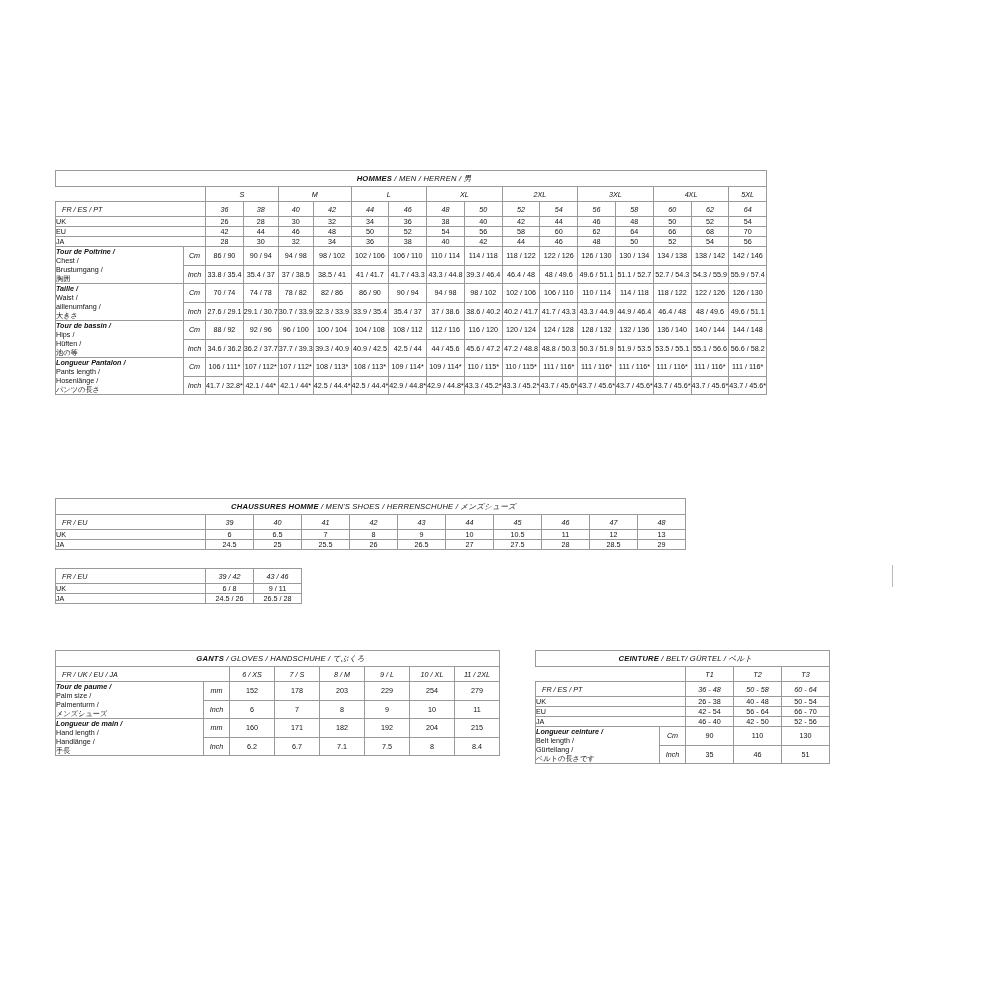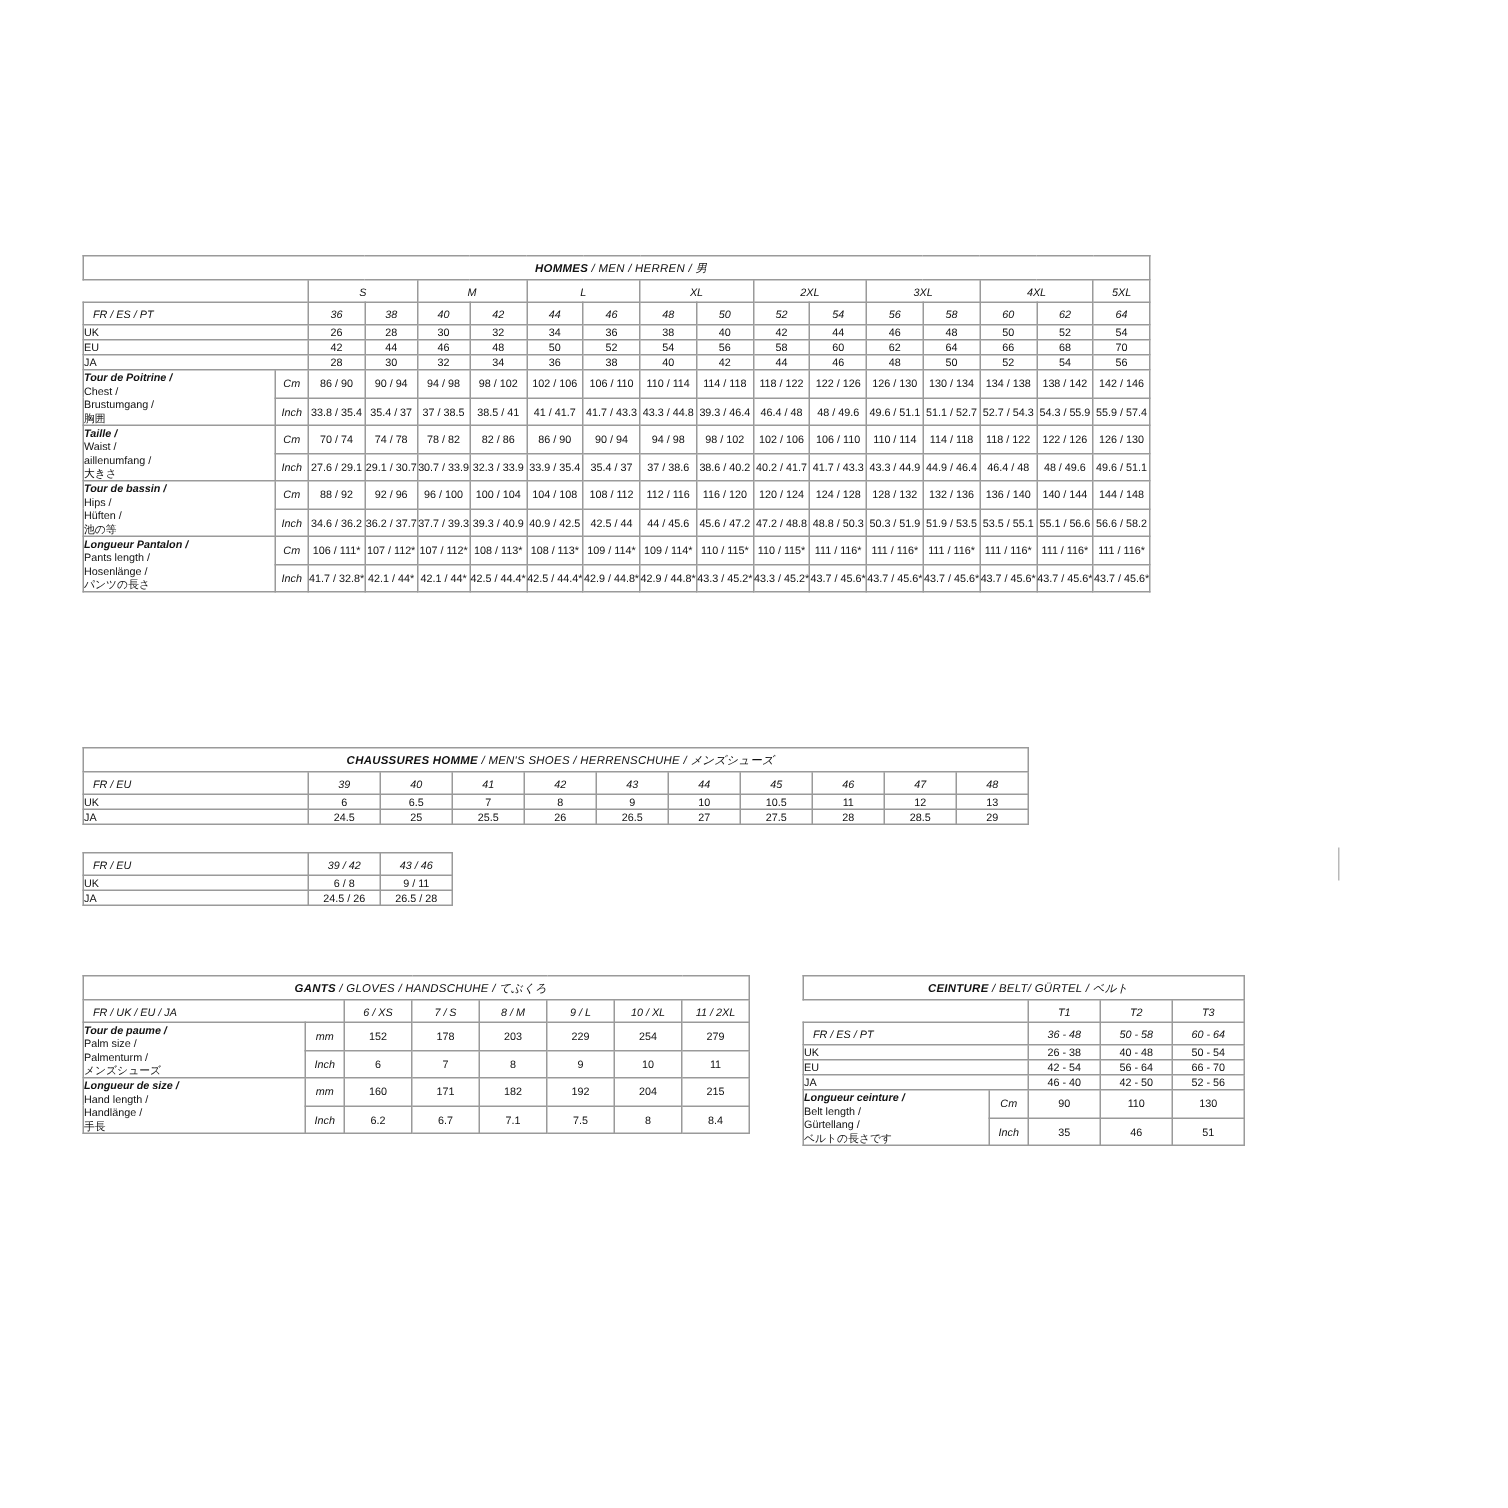--- a/index.html
+++ b/index.html
@@ -538,21 +538,21 @@
         <td>6</td>
         <td>7</td>
         <td>8</td>
         <td>9</td>
         <td>10</td>
         <td>11</td>
       </tr>
 
       <tr>
         <td class="rowlbl" rowspan="2">
-          <span class="l1">Longueur de size /</span>
+          <span class="l1">Longueur de main /</span>
           <span class="ln">Hand length /</span>
           <span class="ln">Handlänge /</span>
           <span class="ln">手長</span>
         </td>
         <td class="unit">mm</td>
         <td>160</td>
         <td>171</td>
         <td>182</td>
         <td>192</td>
         <td>204</td>

